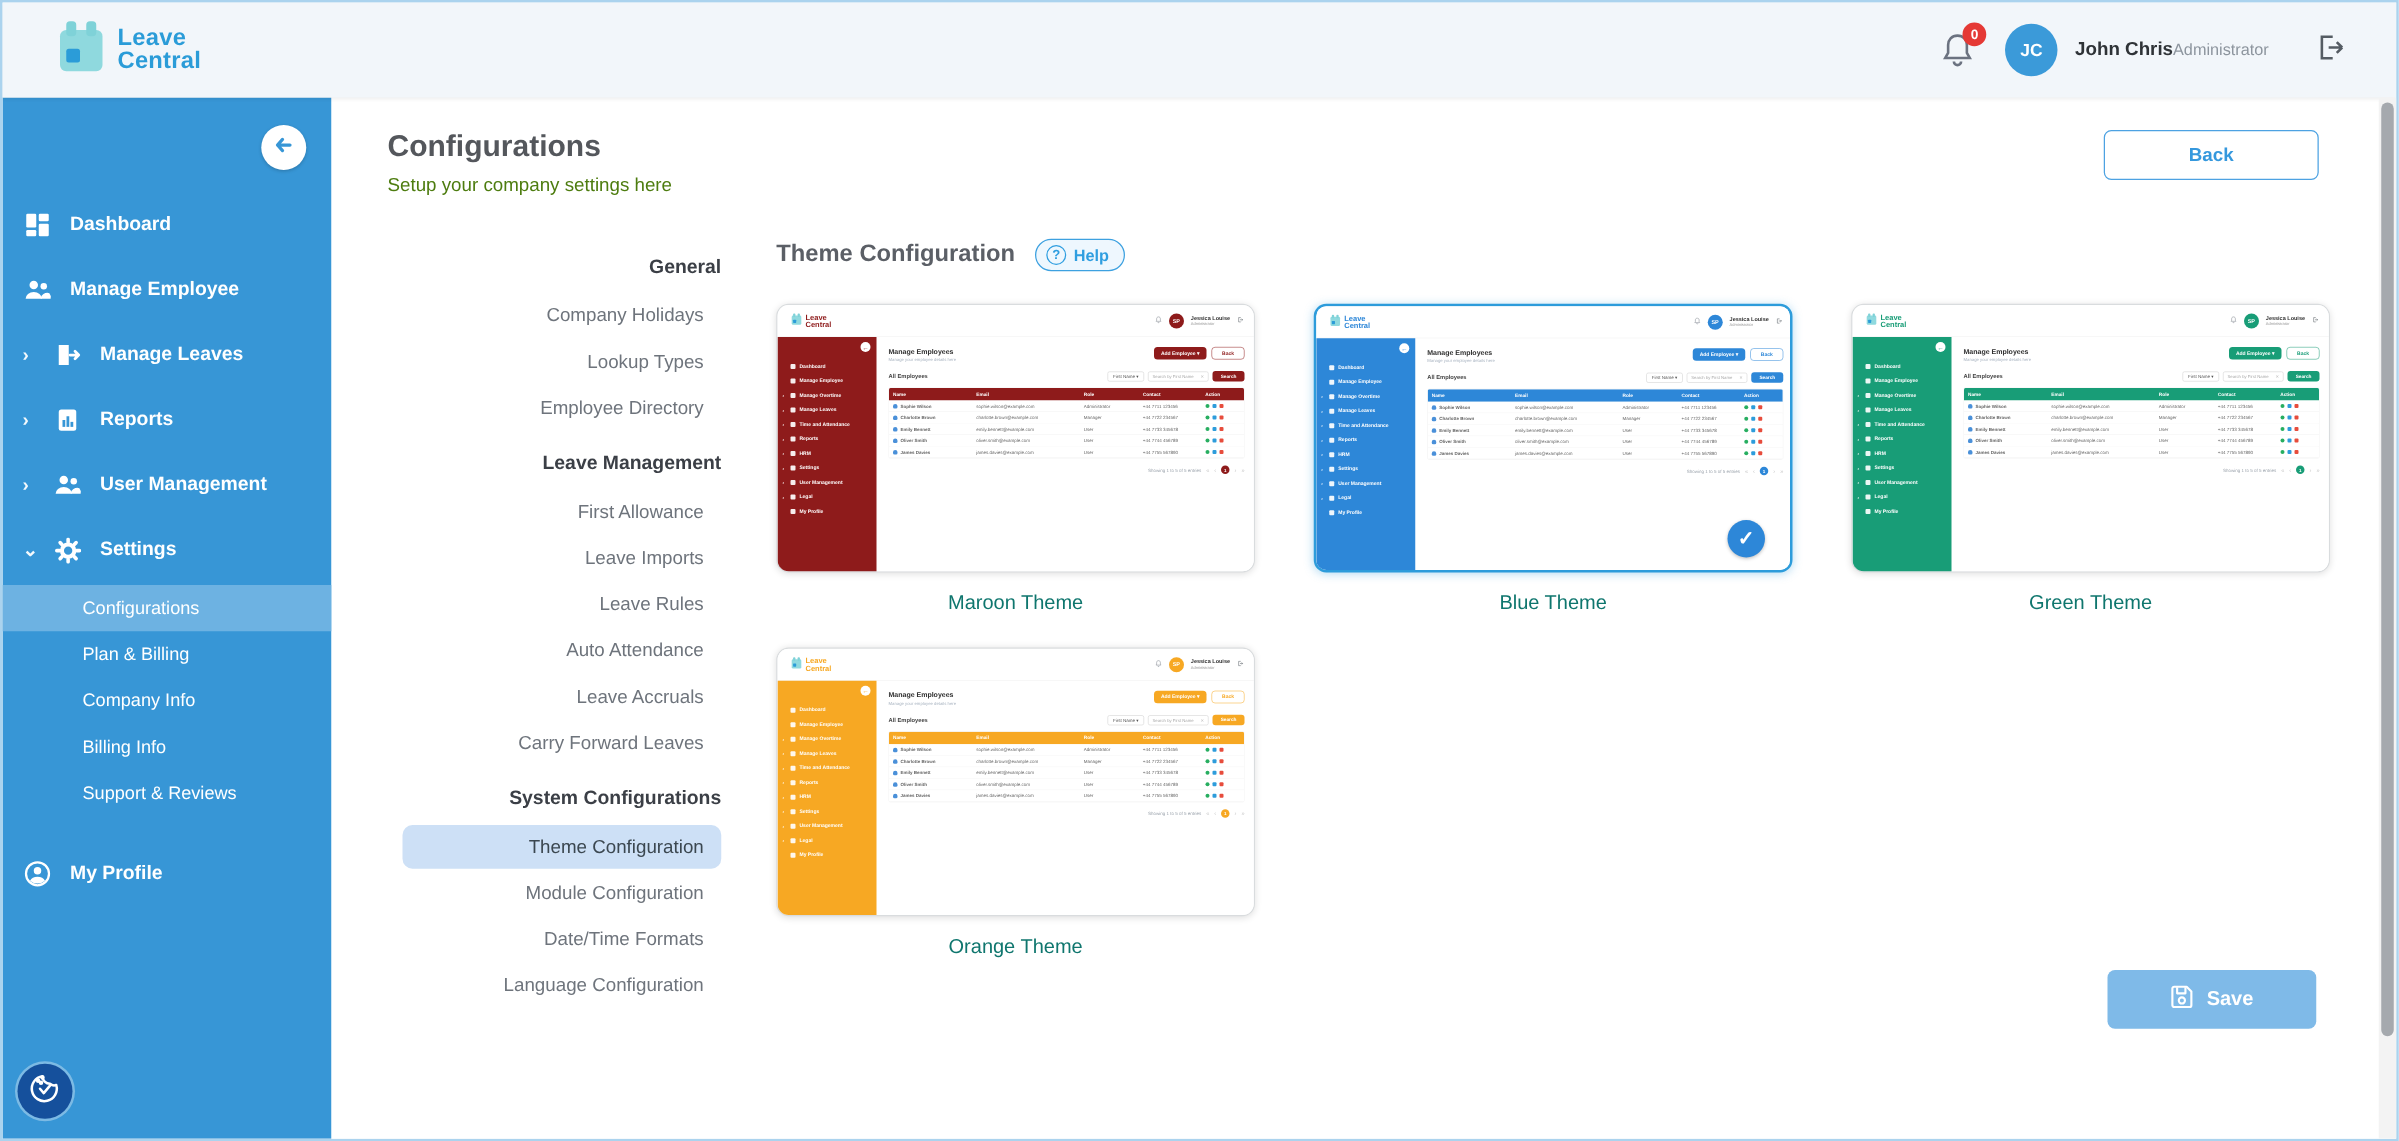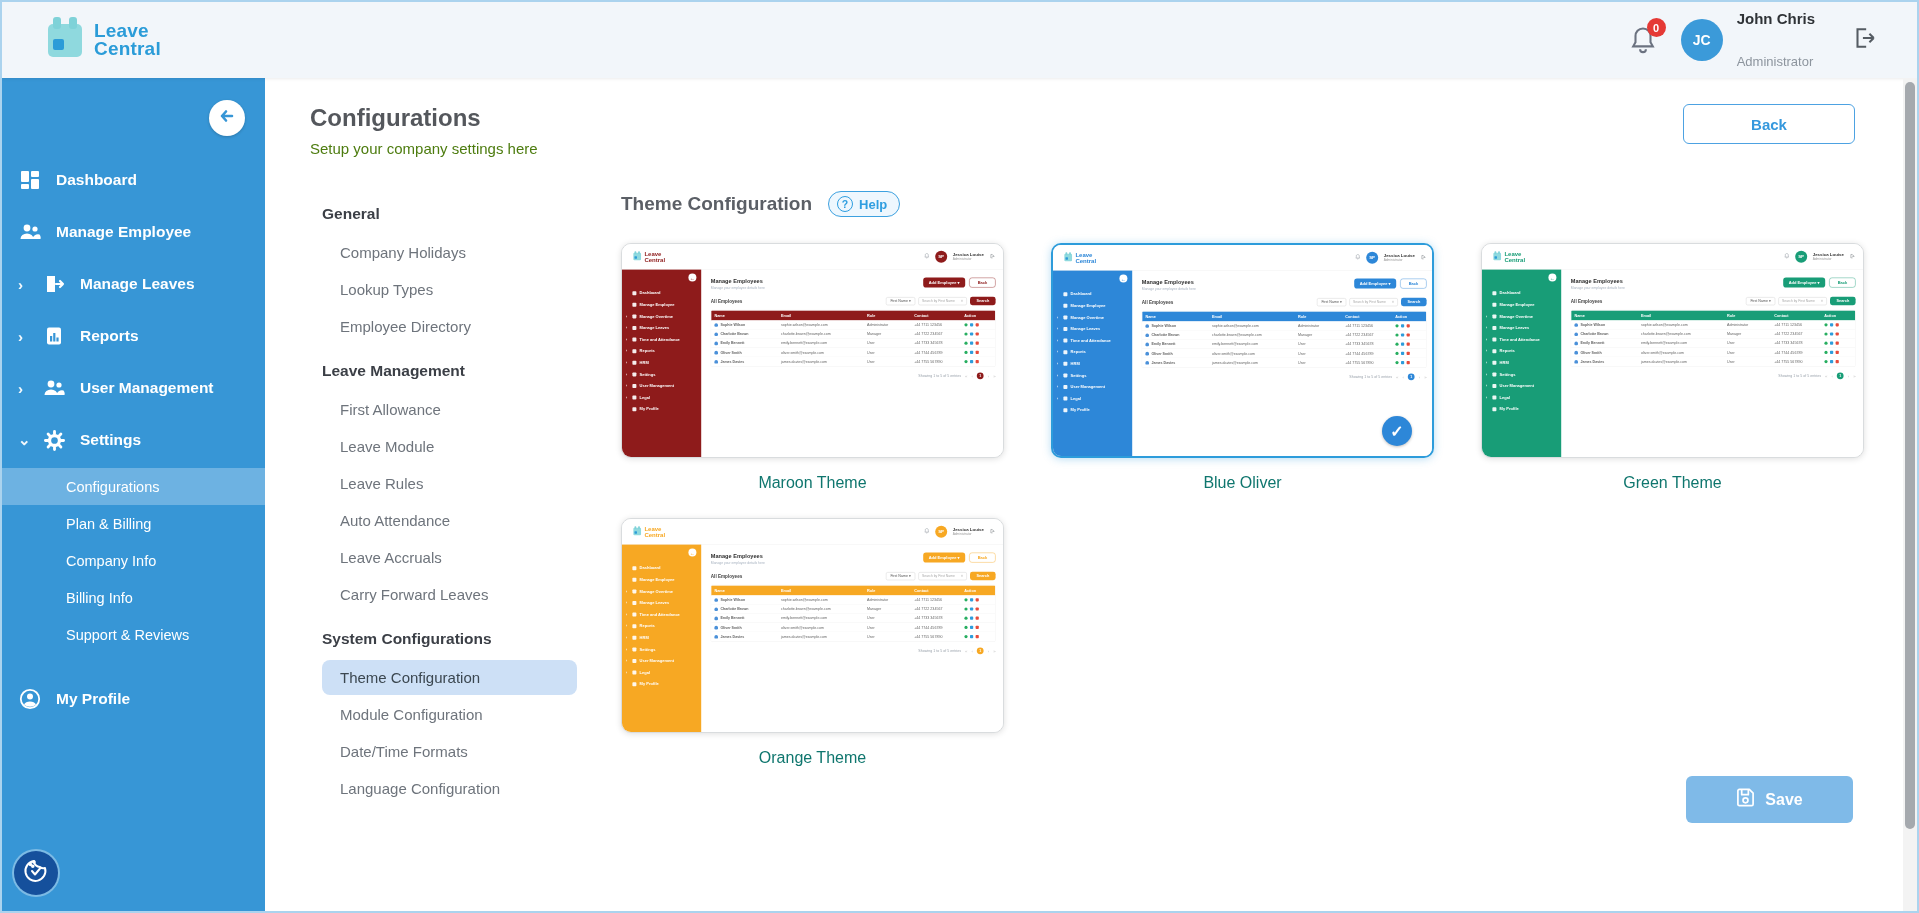--- a/index.html
+++ b/index.html
@@ -19,21 +19,21 @@
     padding:0 40px 0 42px; z-index:5; box-shadow:0 1px 3px rgba(0,0,0,.08);
   }
   .brand{ display:flex; align-items:center; gap:8px; }
   .brand-txt{ display:flex; flex-direction:column; line-height:18px; font-weight:bold; font-size:19px; color:#2b9cd8; letter-spacing:.2px;}
   .hdr-right{ display:flex; align-items:center; gap:22px; }
   .bell-wrap{ position:relative; width:30px; height:30px; cursor:pointer;}
   .bell-badge{ position:absolute; top:-7px; right:-7px; min-width:19px; height:19px; border-radius:10px;
     background:#e53935; color:#fff; font-size:11px; font-weight:bold; display:flex; align-items:center; justify-content:center;}
   .avatar{ width:42px; height:42px; border-radius:50%; background:#3b9ad9; color:#fff; font-weight:bold;
     font-size:14px; display:flex; align-items:center; justify-content:center; }
-  .user-block{ display:flex; flex-direction:column; line-height:18px; margin-left:-8px;gap:25px;}
+  .user-block{ display:flex; line-height:18px; margin-left:-8px;}
   .user-name{ font-size:15px; font-weight:bold; color:#2f3337; }
   .user-role{ font-size:13px; color:#8d959e; }
   .logout-btn{ margin-left:14px; cursor:pointer; display:flex; align-items:center;}
   
   .sidebar{ position:absolute; top:76px; left:0; width:263px; bottom:0; background:#3796d6; z-index:4; }
   .collapse-btn{ position:absolute; top:22px; right:20px; width:36px; height:36px; border-radius:50%;
     background:#fff; display:flex; align-items:center; justify-content:center; cursor:pointer; box-shadow:0 1px 3px rgba(0,0,0,.2);}
   .side-nav{ padding-top:76px; }
   .s-item{ display:flex; align-items:center; height:52px; padding-left:16px; color:#fff; cursor:pointer;
     font-size:15.5px; font-weight:bold; }
@@ -49,21 +49,21 @@
     box-shadow:0 0 0 2px rgba(255,255,255,.35);}
   
   .main{ position:absolute; top:76px; left:263px; right:0; bottom:0; background:#fff; overflow:hidden;}
   .page-head{ display:flex; justify-content:space-between; align-items:flex-start; padding:26px 62px 0 45px;}
   .page-title{ font-size:24px; font-weight:bold; color:#54575c; }
   .page-sub{ font-size:15px; color:#4d7c0f; margin-top:8px; }
   .back-btn{ width:172px; height:40px; background:#fff; border:1.5px solid #4da2e2; border-radius:6px;
     color:#3598dd; font-size:15px; font-weight:bold; display:flex; align-items:center; justify-content:center; cursor:pointer;}
   .content-row{ display:flex; margin-top:30px; padding-left:57px; }
   
-  .config-nav{ width:255px; flex-shrink:0; }
+  .config-nav{ width:255px; flex-shrink:0;text-align:right; }
   .cn-title{ font-size:15.5px; font-weight:bold; color:#3b3f46; padding:10px 0 10px 0; margin-top:8px;}
   .cn-item{ font-size:15px; color:#6e747c; padding:9px 14px 9px 18px; margin:2px 0; cursor:pointer; border-radius:8px;}
   .cn-item.active{ background:#cde0f6; color:#3b4750; }
   
   .theme-area{ margin-left:44px; }
   .theme-head{ display:flex; align-items:center; gap:16px; margin:4px 0 26px 0;}
   .theme-title{ font-size:19px; font-weight:bold; color:#5b5f66; }
   .help-badge{ display:flex; align-items:center; gap:6px; border:1.5px solid #3da1e0; background:#eef7fe;
     border-radius:15px; padding:4px 12px 4px 8px; color:#2f9ee0; font-size:13px; font-weight:bold; cursor:pointer;}
   .help-q{ width:16px; height:16px; border:1.5px solid #2f9ee0; border-radius:50%; display:flex; align-items:center;
@@ -297,21 +297,21 @@
     <button class="back-btn">Back</button>
   </div>
   <div class="content-row">
     <div class="config-nav">
         <div class="cn-title">General</div>
         <div class="cn-item">Company Holidays</div>
         <div class="cn-item">Lookup Types</div>
         <div class="cn-item">Employee Directory</div>
         <div class="cn-title">Leave Management</div>
         <div class="cn-item">First Allowance</div>
-        <div class="cn-item">Leave Module</div>
+        <div class="cn-item">Leave Imports</div>
         <div class="cn-item">Leave Rules</div>
         <div class="cn-item">Auto Attendance</div>
         <div class="cn-item">Leave Accruals</div>
         <div class="cn-item">Carry Forward Leaves</div>
         <div class="cn-title">System Configurations</div>
         <div class="cn-item active">Theme Configuration</div>
         <div class="cn-item">Module Configuration</div>
         <div class="cn-item">Date/Time Formats</div>
         <div class="cn-item">Language Configuration</div>
       </div>
@@ -749,21 +749,21 @@
               <span class="pg">‹</span>
               <span class="m-page">1</span>
               <span class="pg">›</span>
               <span class="pg">»</span>
             </div>
           </div>
         </div>
       </div>
       <div class="t-check">✓</div>
     </div>
-    <div class="t-label">Blue Oliver</div>
+    <div class="t-label">Blue Theme</div>
   </div>
           <div class="t-wrap" style="--tc: #189d77;">
     <div class="t-card">
       <div class="mini">
         <div class="m-header">
           <div class="m-logo">
             <span>
               <svg width="24" height="26" viewBox="0 0 42 46">
                 <rect x="4" y="9" width="34" height="33" rx="5" fill="#8fd9de"></rect>
                 <rect x="9" y="2" width="8" height="12" rx="3" fill="#7fd2d8"></rect>

